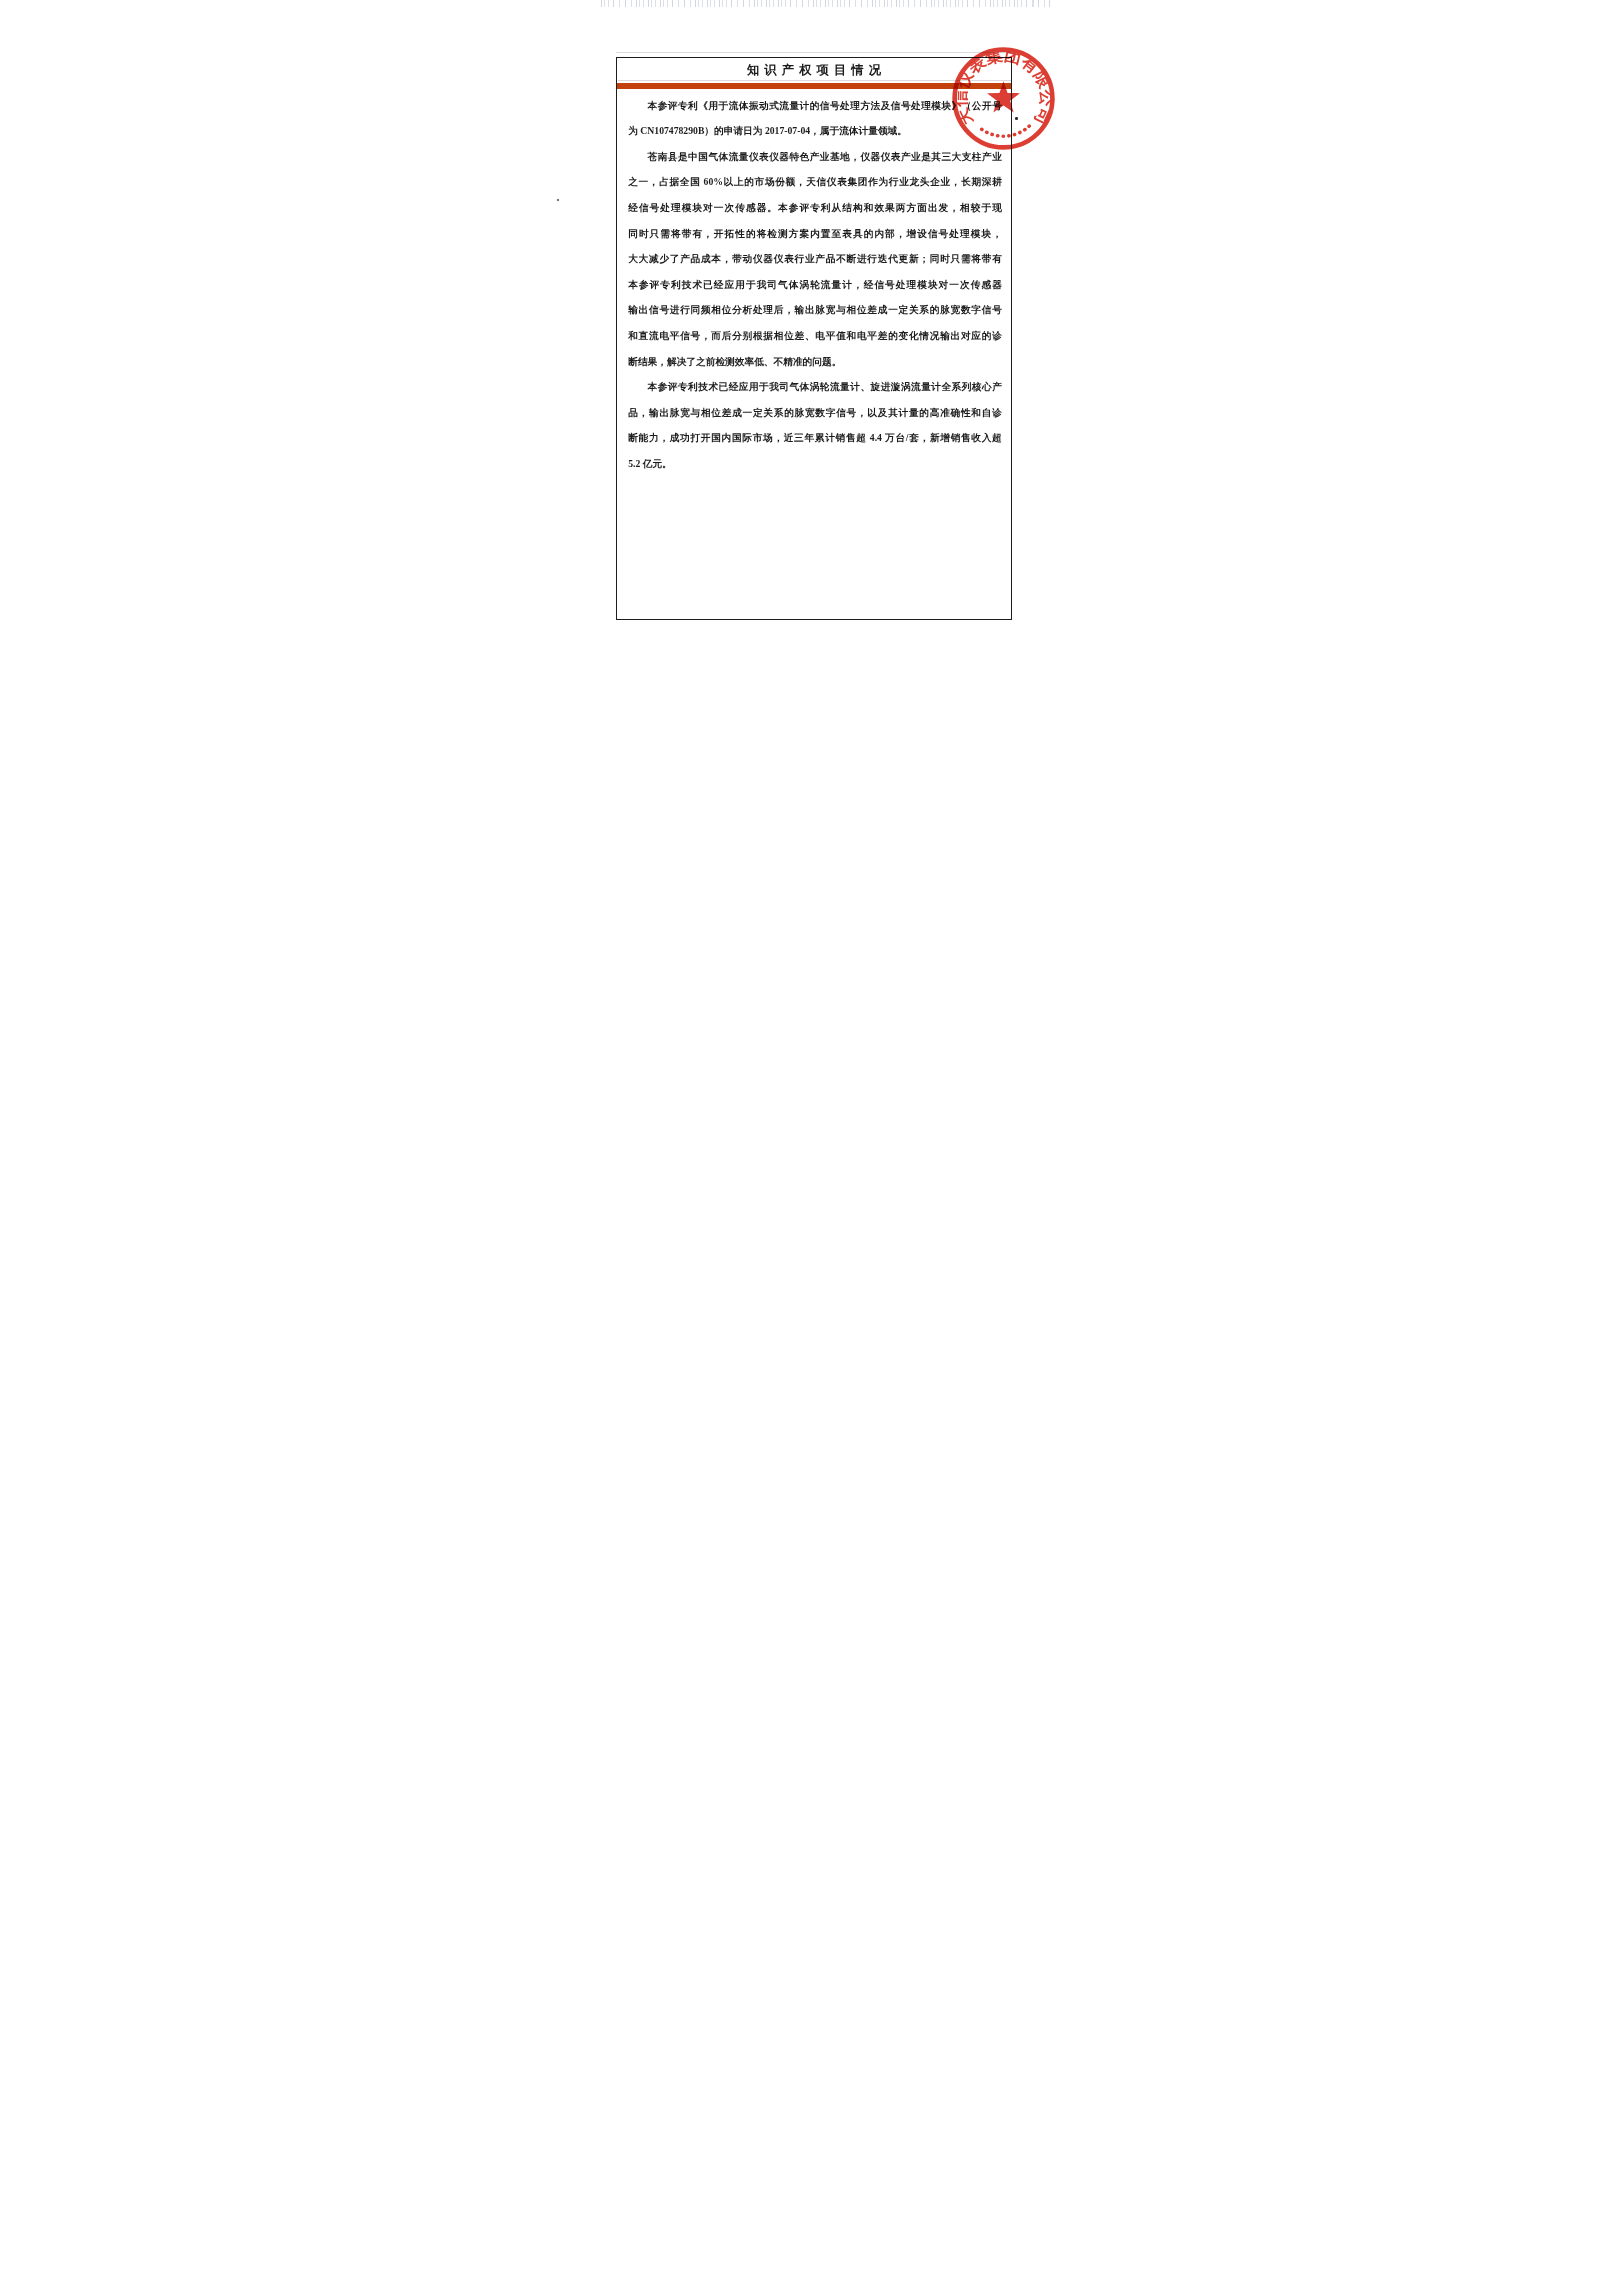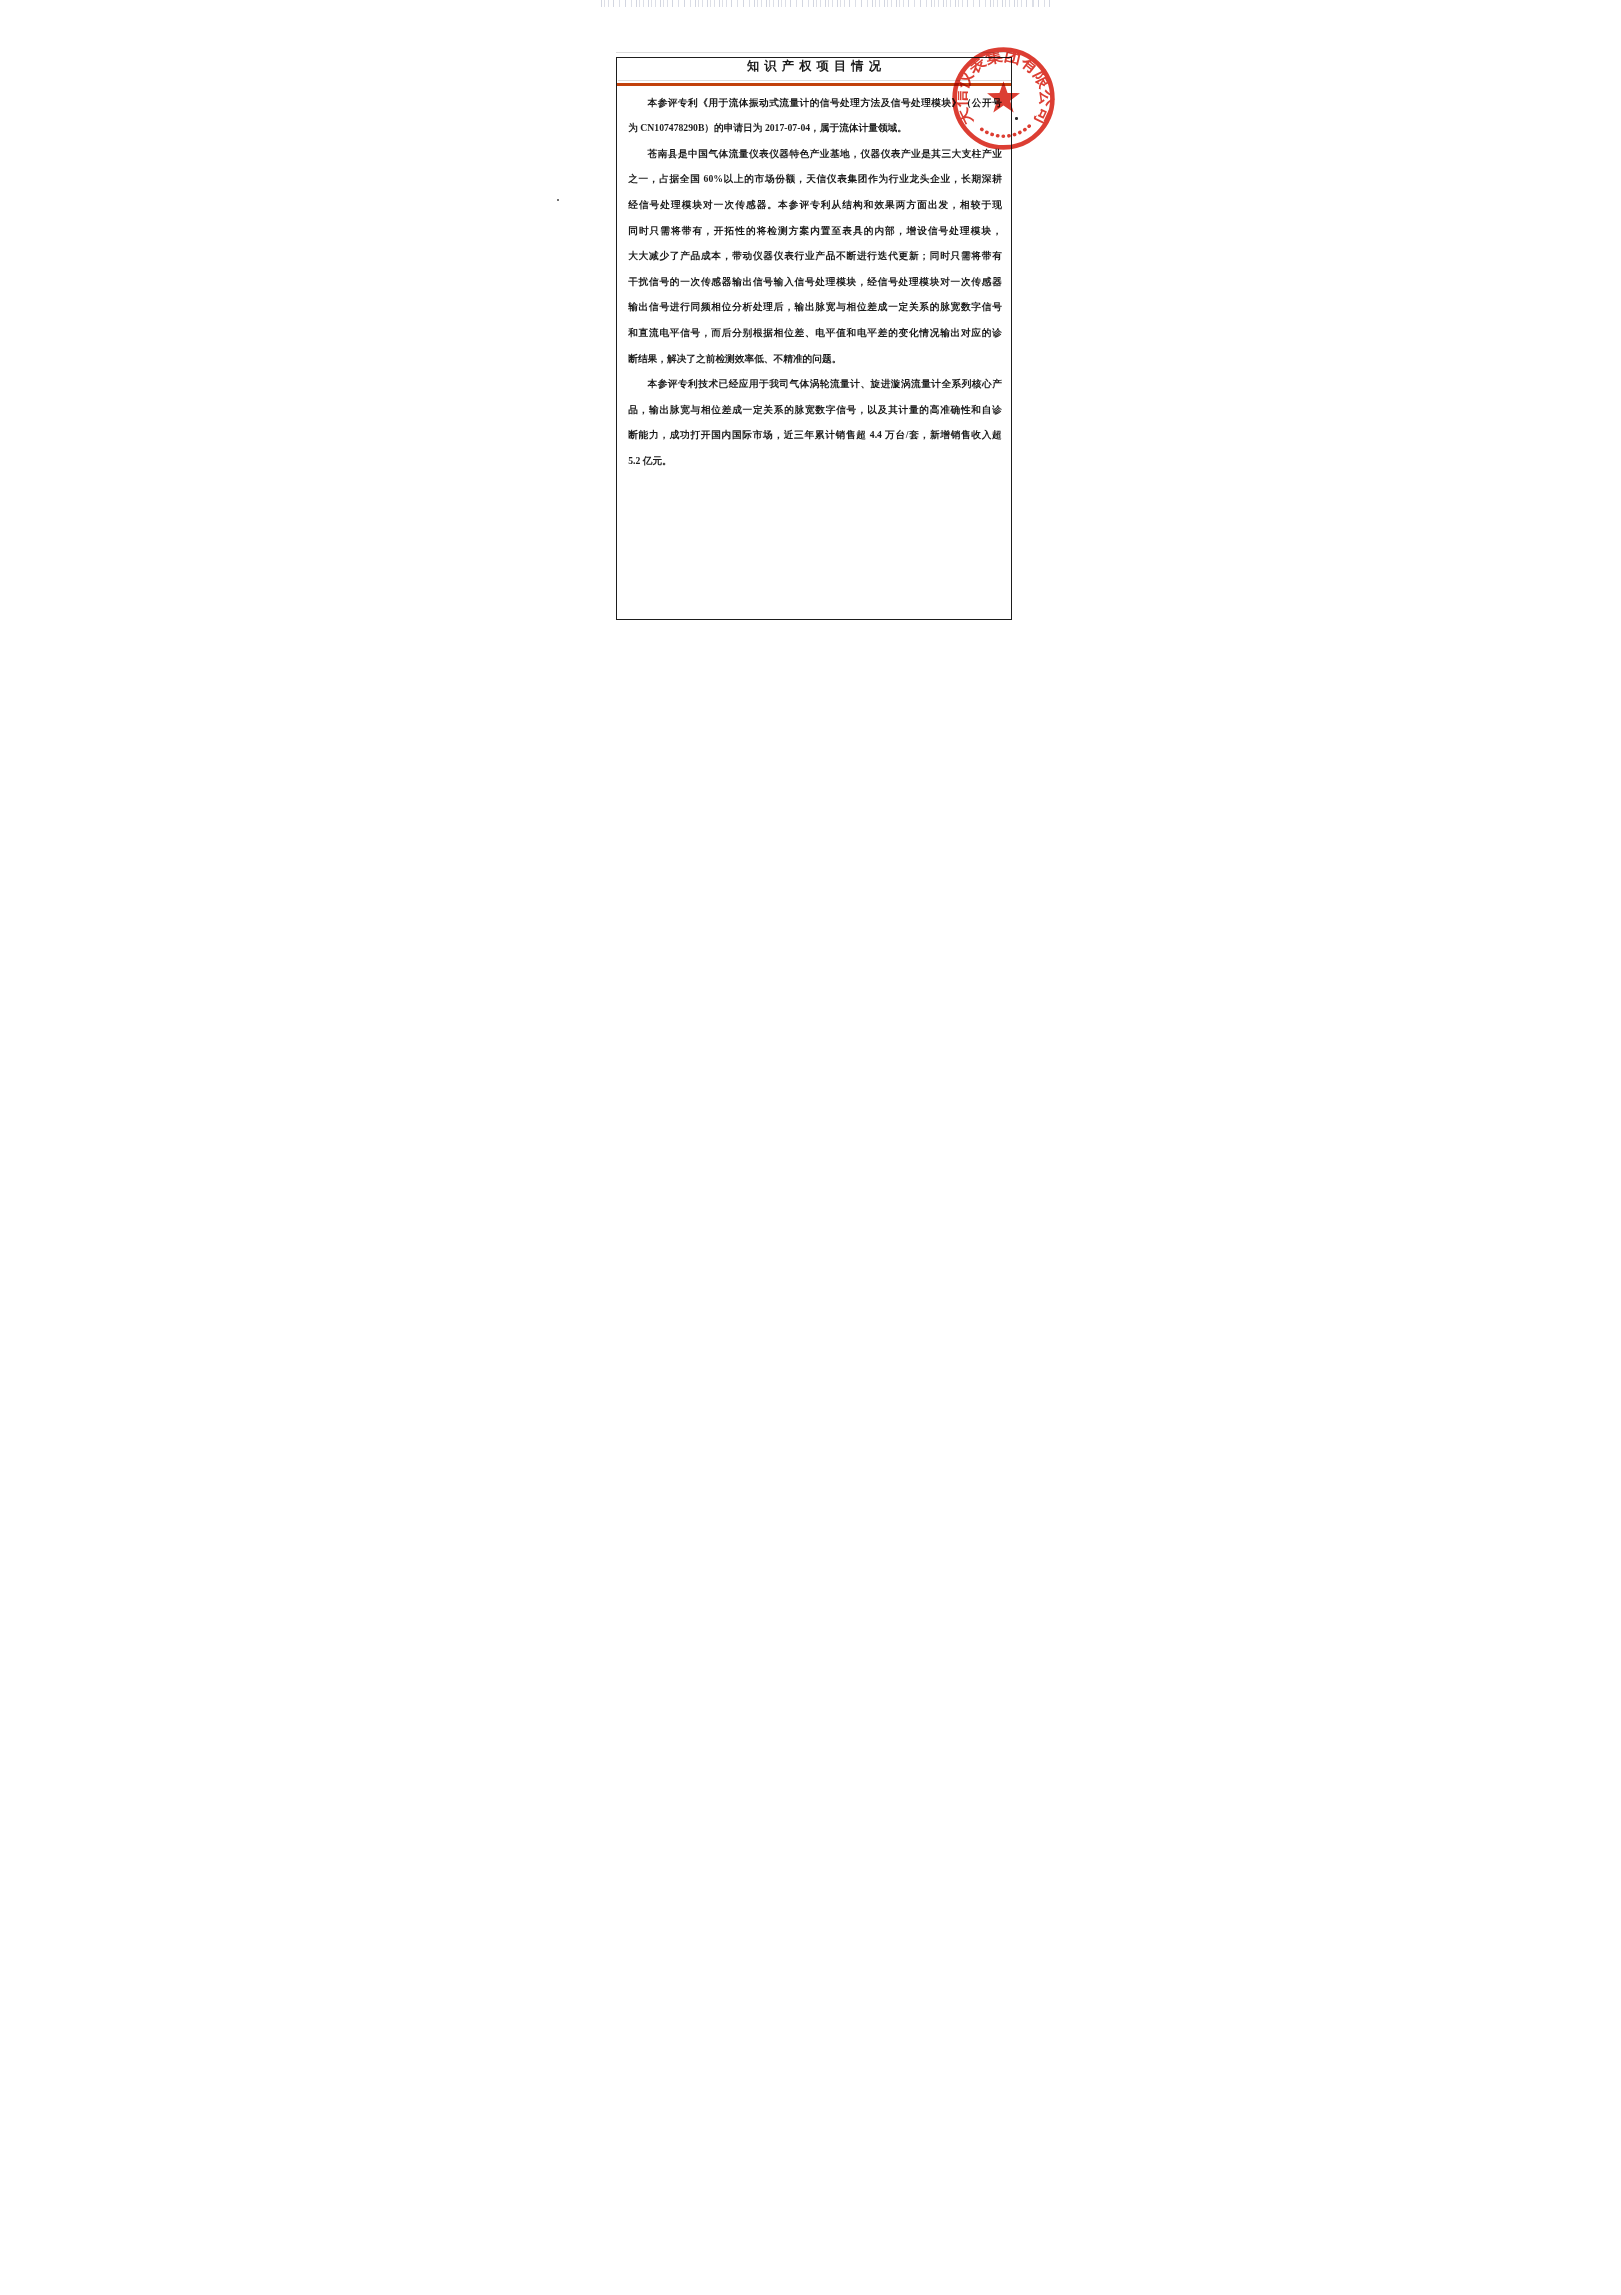--- a/index.html
+++ b/index.html
@@ -35,22 +35,23 @@
     background: transparent;
   }
   .ghost-line {
     position: absolute; height: 1px; background: rgba(130,130,130,.28);
   }
   .ghost-top    { left: 76px; top: 52px; width: 396px; }
   .ghost-mid    { left: 78px; top: 80px; width: 393px; }
 
   .title-row {
     height: 25px;
-    border-bottom: 3px solid #c2410c;
+    border-bottom: 6px solid #c2410c;
     display: flex;
+    align-items: center;
     justify-content: center;
   }
   .page-title {
     font-size: 12.3px;
     font-weight: 700;
     letter-spacing: 5.1px;
     padding-left: 5.1px; 
     white-space: nowrap;
   }
 
@@ -106,21 +107,21 @@
       <span class="page-title">知识产权项目情况</span>
     </div>
     <div class="doc-body">
         <div class="line first">本参评专利《用于流体振动式流量计的信号处理方法及信号处理模块》（公开号</div>
         <div class="line last">为 CN107478290B）的申请日为 2017-07-04，属于流体计量领域。</div>
         <div class="line first">苍南县是中国气体流量仪表仪器特色产业基地，仪器仪表产业是其三大支柱产业</div>
         <div class="line">之一，占据全国 60%以上的市场份额，天信仪表集团作为行业龙头企业，长期深耕</div>
         <div class="line">经信号处理模块对一次传感器。本参评专利从结构和效果两方面出发，相较于现</div>
         <div class="line">同时只需将带有，开拓性的将检测方案内置至表具的内部，增设信号处理模块，</div>
         <div class="line">大大减少了产品成本，带动仪器仪表行业产品不断进行迭代更新；同时只需将带有</div>
-        <div class="line">干扰信号的一次传感器输出信号输入信号处理模块，经信号处理模块对一次传感器</div>
+        <div class="line">本参评专利技术已经应用于我司气体涡轮流量计，经信号处理模块对一次传感器</div>
         <div class="line">输出信号进行同频相位分析处理后，输出脉宽与相位差成一定关系的脉宽数字信号</div>
         <div class="line">和直流电平信号，而后分别根据相位差、电平值和电平差的变化情况输出对应的诊</div>
         <div class="line last">断结果，解决了之前检测效率低、不精准的问题。</div>
         <div class="line first">本参评专利技术已经应用于我司气体涡轮流量计、旋进漩涡流量计全系列核心产</div>
         <div class="line">品，输出脉宽与相位差成一定关系的脉宽数字信号，以及其计量的高准确性和自诊</div>
         <div class="line">断能力，成功打开国内国际市场，近三年累计销售超 4.4 万台/套，新增销售收入超</div>
         <div class="line last">5.2 亿元。</div>
       </div>
   </div>
 

